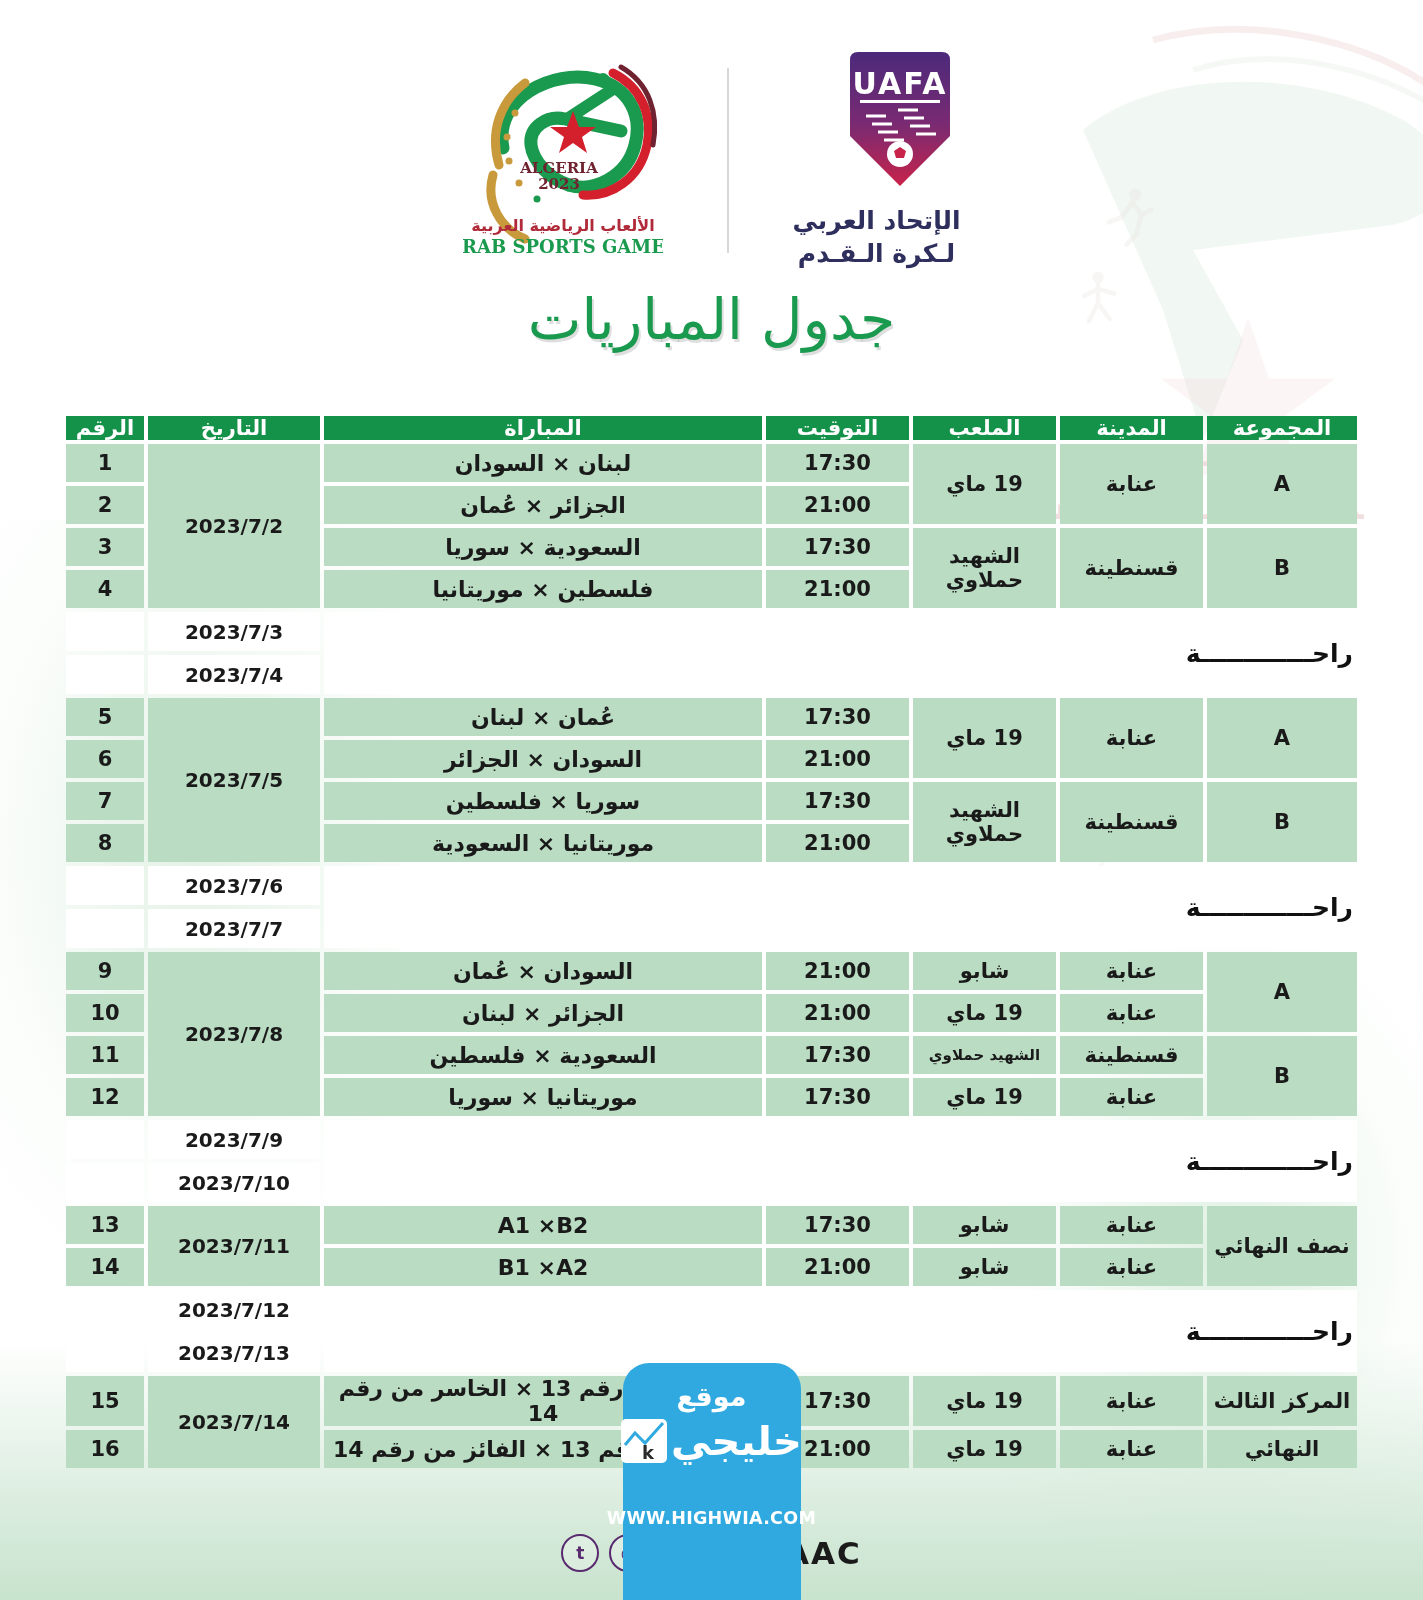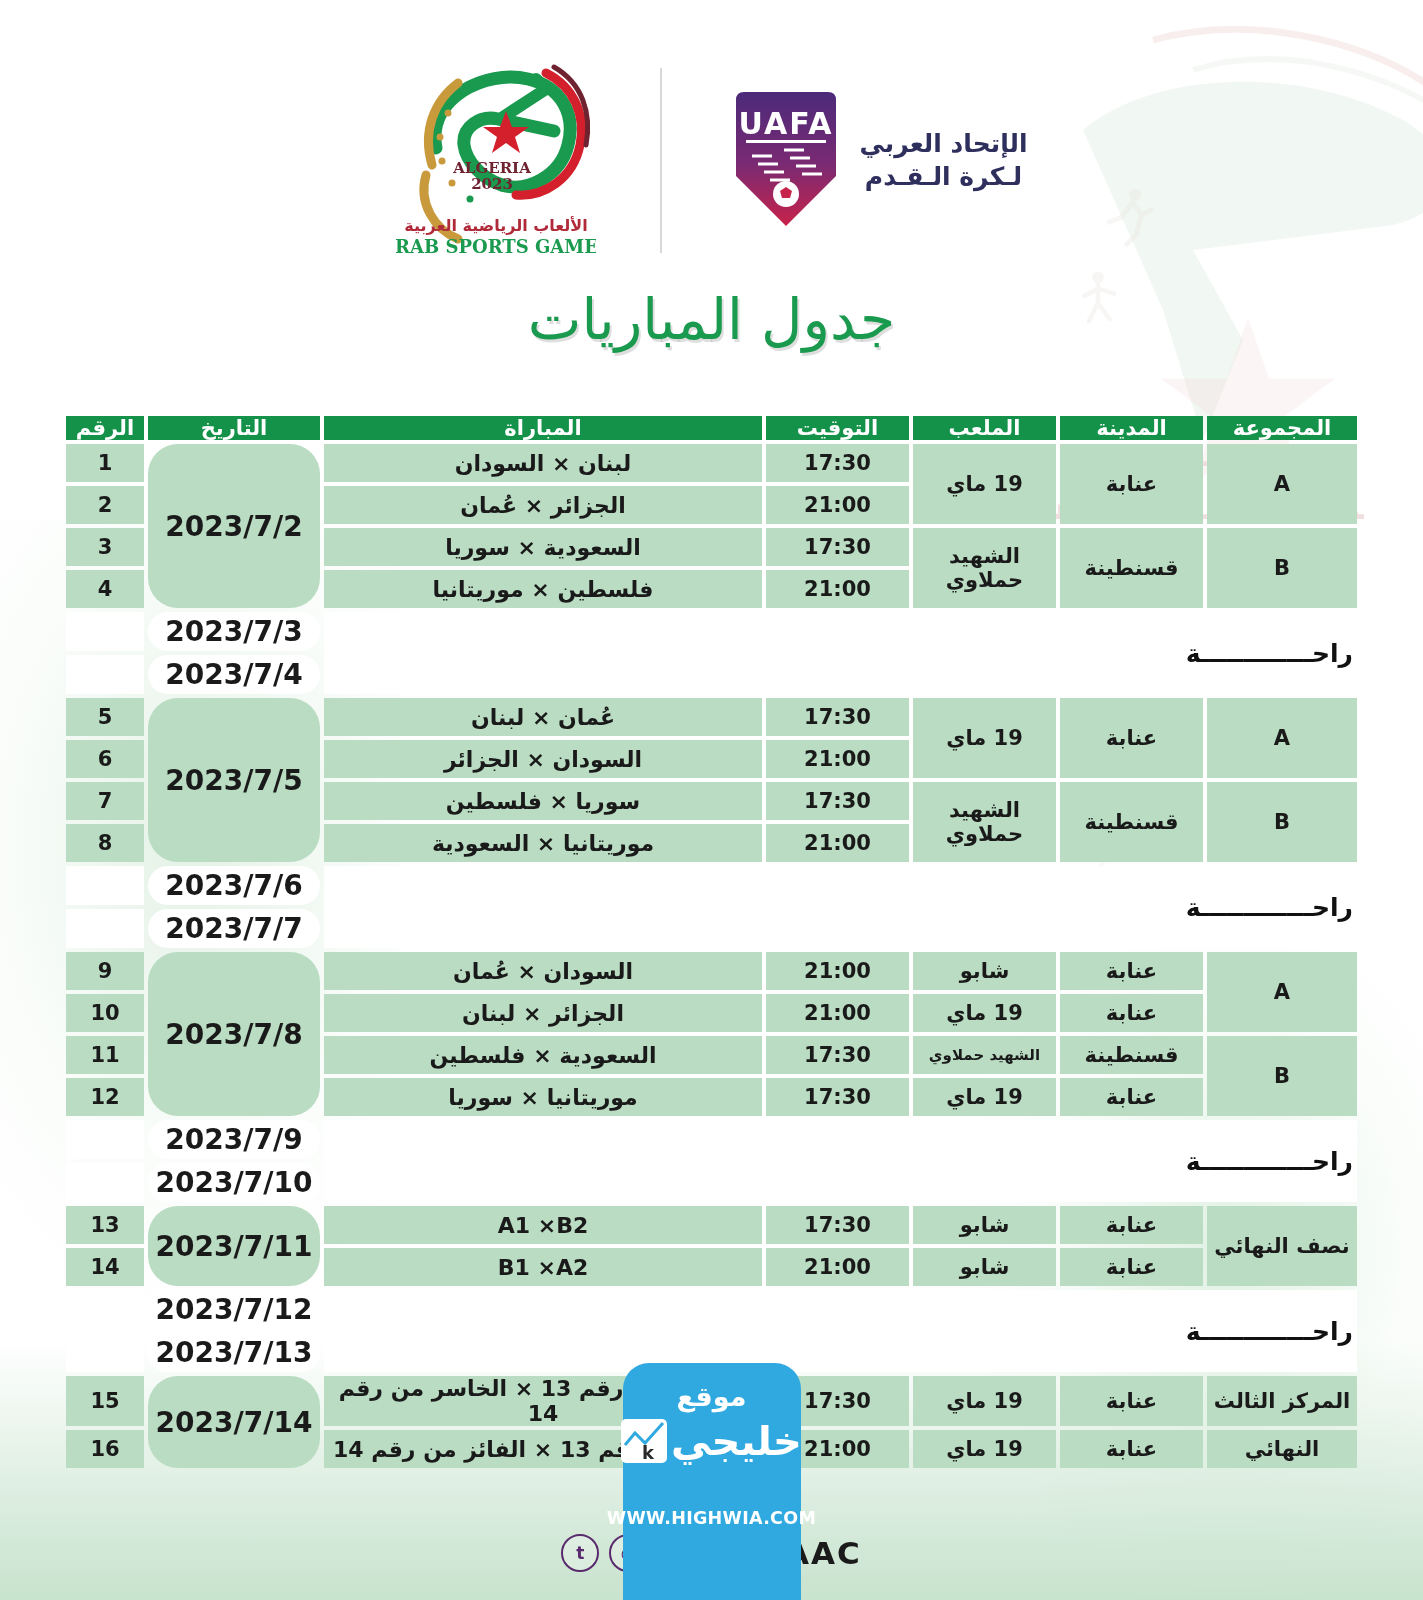--- a/index.html
+++ b/index.html
@@ -48,21 +48,21 @@
   
   .header{
     position:absolute;top:40px;left:0;right:0;height:240px;
     display:flex;align-items:center;justify-content:center;gap:0;
     direction:ltr;z-index:5;
   }
   .logo-asg{width:200px;height:215px;display:block;}
   .logo-divider{
     width:2px;height:185px;background:#d8d8d8;margin:0 64px;
   }
-  .logo-uafa{display:flex;flex-direction:row;align-items:center;gap:14px;}
+  .logo-uafa{display:flex;flex-direction:column;align-items:flex-end;gap:14px;}
   .uafa-shield{width:120px;height:140px;display:block;}
   .uafa-ar{
     direction:rtl;text-align:center;color:#2f2f5e;font-weight:bold;
     font-size:25px;line-height:1.32;letter-spacing:1px;
   }
 
   
   .page-title{
     position:absolute;top:286px;left:0;right:0;text-align:center;z-index:5;
     font-size:57px;font-weight:normal;color:#1a9a4e;
@@ -94,21 +94,21 @@
   td{
     background:#b9dcc2;color:#1a1a1a;font-weight:bold;font-size:21px;
     height:38px;padding:0 4px;text-align:center;vertical-align:middle;
   }
   td.blank{background:#ffffff;}
   td.rest{
     background:#ffffff;color:#111;font-size:25px;font-weight:bold;
     height:76px;
     text-align:right;
   }
-  td.date-cell{font-size:28px;border-radius:30px;}
+  td.date-cell{font-size:20px;}
   td.num-cell{font-size:21px;}
   td.small{font-size:15px;}
   td.match-cell{font-size:22px;}
   td.lat{direction:ltr;font-size:22px;}
   td.date-blank{background:#ffffff;}
   tr.rest-row td{height:39px;}
 
   
   .watermark{
     position:absolute;left:50%;transform:translateX(-50%);

